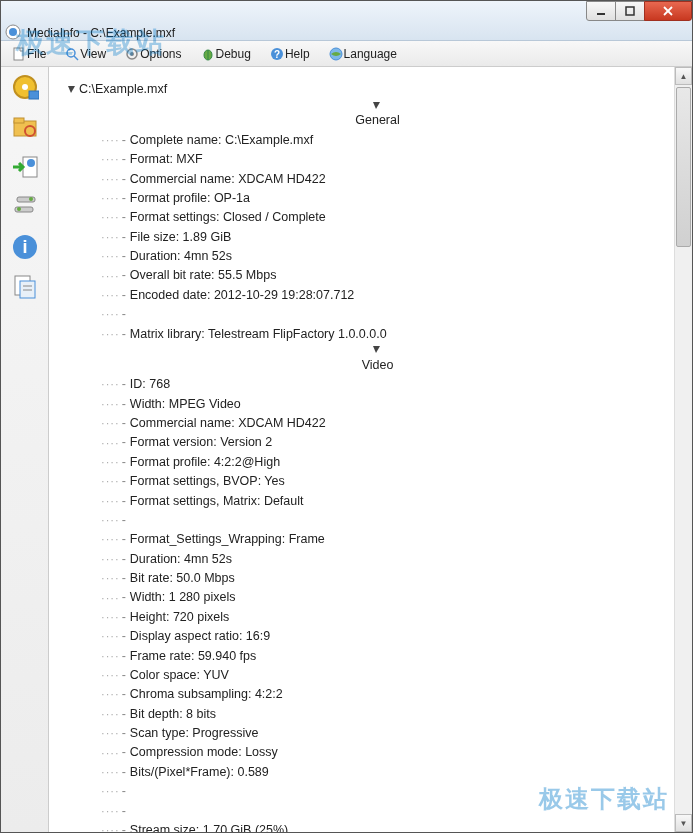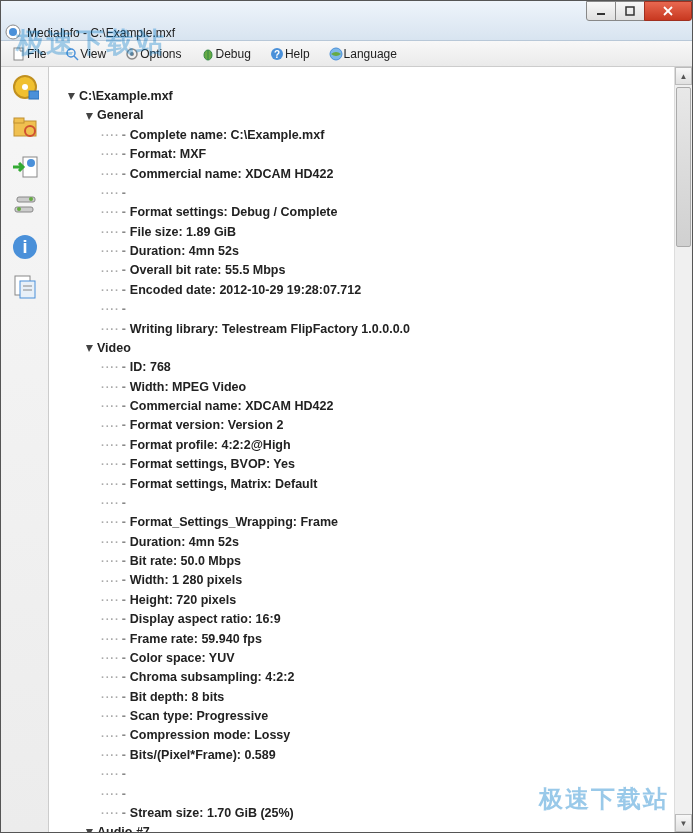--- a/index.html
+++ b/index.html
@@ -18,26 +18,26 @@
 
 .menubar { height: 26px; background: linear-gradient(#f8f8f8,#eaeaea); display: flex; align-items: center; padding: 0 6px; border-bottom: 1px solid #ccc; gap: 10px; }
 .menu-item { display: flex; align-items: center; font-size: 12px; color: #222; padding: 2px 4px; cursor: default; }
 .menu-item .micon { width: 16px; height: 16px; display:flex; align-items:center; justify-content:center; }
 
 .client { flex: 1; display: flex; overflow: hidden; background: #fff; }
 
 .sidebar { width: 48px; background: linear-gradient(#f6f6f6,#ececec); border-right: 1px solid #ccc; display: flex; flex-direction: column; align-items: center; padding-top: 4px; gap: 8px; }
 .sicon { width: 32px; height: 32px; display: flex; align-items: center; justify-content: center; cursor: pointer; border-radius: 3px; }
 
-.tree { flex: 1; overflow-y: auto; padding: 20px 2px; font-size: 12.5px; color: #222; line-height: 1.55; font-weight: bold; }
+.tree { flex: 1; overflow-y: auto; padding: 13px 2px; font-size: 12.5px; color: #222; line-height: 1.55; }
 .node { display: flex; align-items: center; white-space: nowrap; }
 .toggle { width: 12px; height: 12px; display: inline-flex; align-items: center; justify-content: center; margin-right: 2px; cursor: pointer; color: #555; }
 .leaf-dash { color: #888; margin-right: 4px; }
 .indent0 { padding-left: 14px; }
-.indent1 { padding-left: 32px; }
+.indent1 { padding-left: 32px; flex-direction: column; }
 .indent2 { padding-left: 50px; }
 .dots { color: #aaa; letter-spacing: 1px; margin-right: 2px; font-size: 11px; }
 
 .scrollbar { width: 18px; background: #f0f0f0; border-left: 1px solid #ddd; display: flex; flex-direction: column; }
 .sb-btn { height: 18px; background: linear-gradient(#f8f8f8,#e0e0e0); border: 1px solid #bbb; display:flex; align-items:center; justify-content:center; font-size:8px; color:#555;}
 .sb-track { flex:1; position:relative; }
 .sb-thumb { position:absolute; left:1px; right:1px; top:2px; height:160px; background: linear-gradient(#e8e8e8,#d0d0d0); border:1px solid #aaa; border-radius:2px; }
 
 .watermark-top { position: absolute; top: 24px; left: 16px; font-size: 28px; font-weight: bold; color: rgba(0,120,200,0.35); letter-spacing: 2px; pointer-events: none; z-index: 50; }
 .watermark-bottom { position: absolute; bottom: 18px; right: 24px; font-size: 24px; font-weight: bold; color: rgba(0,120,200,0.4); letter-spacing: 2px; pointer-events: none; z-index: 50; }
@@ -208,25 +208,26 @@
           <span>Format: MXF</span>
         </div>
         <div class="node indent2">
           <span class="dots">····</span>
           <span class="leaf-dash">-</span>
           <span>Commercial name: XDCAM HD422</span>
         </div>
         <div class="node indent2">
           <span class="dots">····</span>
           <span class="leaf-dash">-</span>
-        </div>
-        <div class="node indent2">
-          <span class="dots">····</span>
-          <span class="leaf-dash">-</span>
-          <span>Format settings: Debug / Complete</span>
+          <span>Format profile: OP-1a</span>
+        </div>
+        <div class="node indent2">
+          <span class="dots">····</span>
+          <span class="leaf-dash">-</span>
+          <span>Format settings: Closed / Complete</span>
         </div>
         <div class="node indent2">
           <span class="dots">····</span>
           <span class="leaf-dash">-</span>
           <span>File size: 1.89 GiB</span>
         </div>
         <div class="node indent2">
           <span class="dots">····</span>
           <span class="leaf-dash">-</span>
           <span>Duration: 4mn 52s</span>
@@ -241,21 +242,21 @@
           <span class="leaf-dash">-</span>
           <span>Encoded date: 2012-10-29 19:28:07.712</span>
         </div>
         <div class="node indent2">
           <span class="dots">····</span>
           <span class="leaf-dash">-</span>
         </div>
         <div class="node indent2">
           <span class="dots">····</span>
           <span class="leaf-dash">-</span>
-          <span>Writing library: Telestream FlipFactory 1.0.0.0.0</span>
+          <span>Matrix library: Telestream FlipFactory 1.0.0.0.0</span>
         </div>
         <div class="node indent1">
           <span class="toggle">
             <svg width="9" height="9">
               <polygon points="1,1 8,1 4,8" fill="#444"></polygon>
             </svg>
           </span>
           <span>Video</span>
         </div>
         <div class="node indent2">

